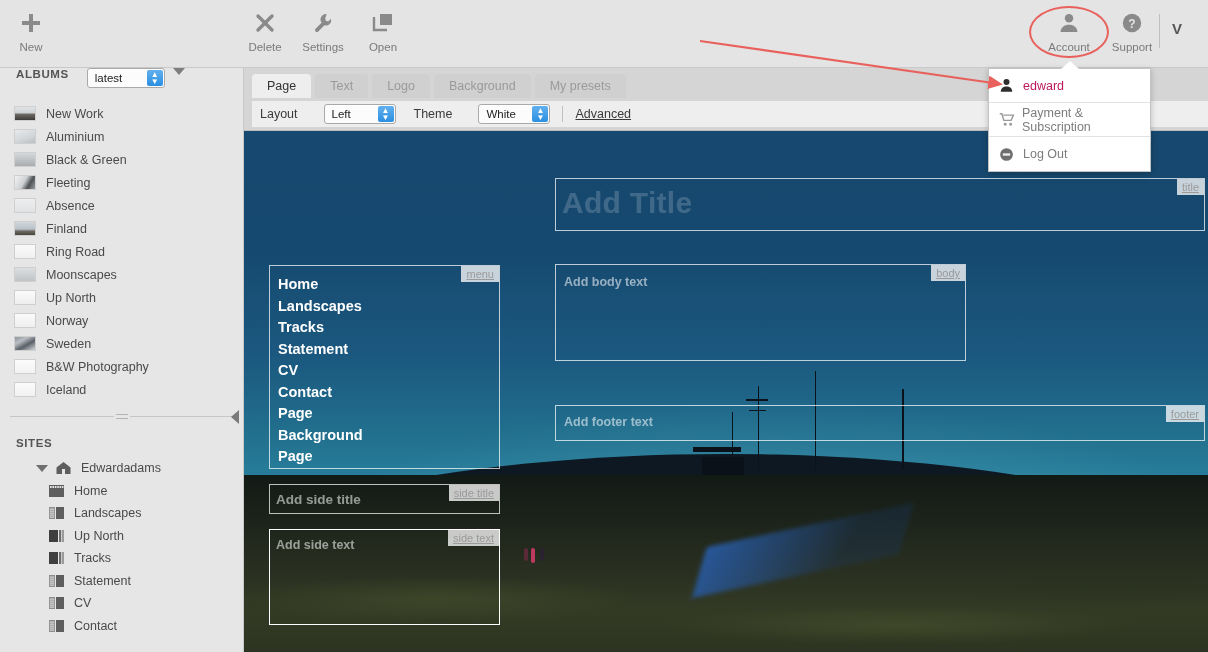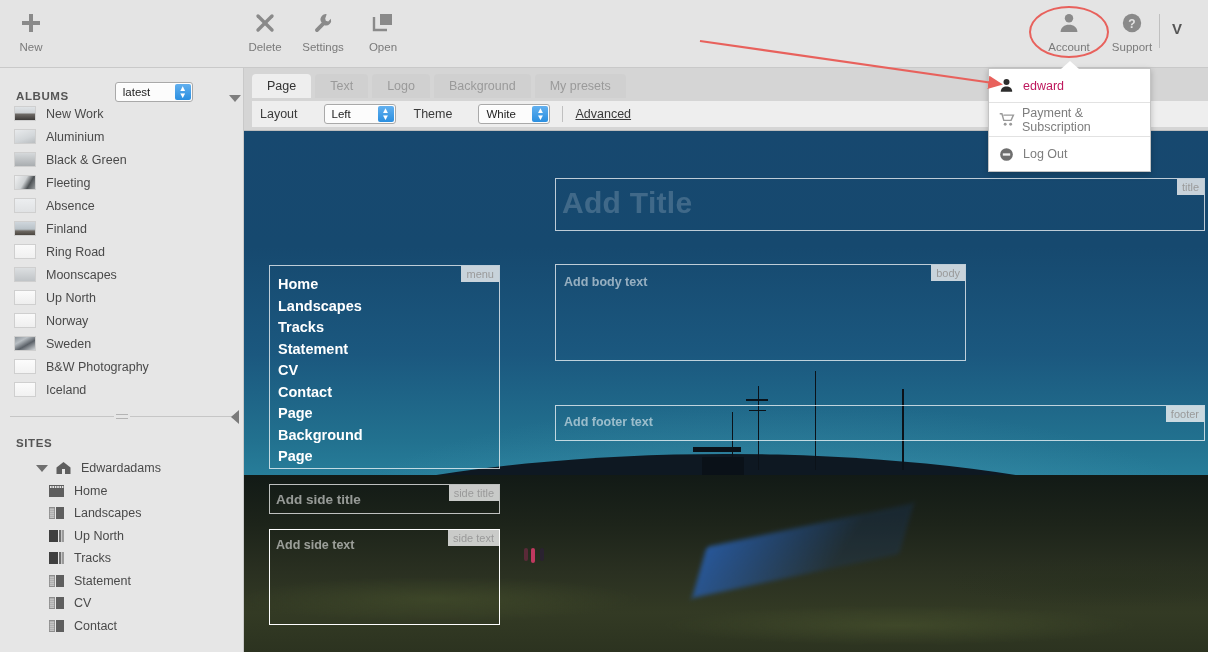--- a/index.html
+++ b/index.html
@@ -88,21 +88,21 @@
     position: absolute; left: 0; top: 68px; width: 244px; height: 584px;
     background: #e6e6e6;
     border-right: 1px solid #c9c9c9;
     overflow: hidden;
   }
   .sb-head {
     font-size: 11.5px; font-weight: bold; color: #555;
     letter-spacing: .6px;
     padding: 12px 0 0 16px;
   }
-  .albums-head { display: flex; align-items: flex-end; height: 34px; padding-left: 16px; gap: 28px; }
+  .albums-head { display: flex; align-items: flex-start; height: 34px; padding-left: 16px; }
   .albums-head .sb-head { padding: 0; }
 
   .sel-wrap { position: relative; margin-left: 18px; }
   .mac-select {
     -webkit-appearance: none; appearance: none;
     width: 78px; height: 20px;
     border: 1px solid #a9a9a9; border-radius: 3px;
     background: #fcfcfc;
     font-family: "Liberation Sans", sans-serif;
     font-size: 11.5px; color: #222;
@@ -256,21 +256,21 @@
   .hiker { position:absolute; width:4px; height:13px; border-radius:2px; }
   .hiker.a { left:0;  background:#5a2a38; }
   .hiker.b { left:7px; background:#c0395f; height:15px;}
   .hiker.c { left:16px; background:#2a2230; }
 
   
   .blk { position: absolute; border: 1px solid rgba(255,255,255,.72); }
   .blk-tag {
     position: absolute; right: 0; top: 0;
     background: rgba(245,245,245,.80); color: #9a9a9a;
-    font-size: 11px; line-height: 16px; padding: 0 5px;
+    font-size: 11px; line-height: 16px; padding: 0 5px; text-decoration: underline;
   }
   .ph { color: rgba(255,255,255,.55); font-size: 12.5px; font-weight: bold; }
 
   #block-title { left: 311px; top: 47px; width: 650px; height: 53px; }
   #block-title .ph-title {
     font-size: 30px; font-weight: bold; color: rgba(255,255,255,.18);
     padding: 7px 0 0 6px; letter-spacing: .3px;
   }
   #block-menu { left: 25px; top: 134px; width: 231px; height: 204px; padding: 8px 0 0 6px; }
   .menu-item {

